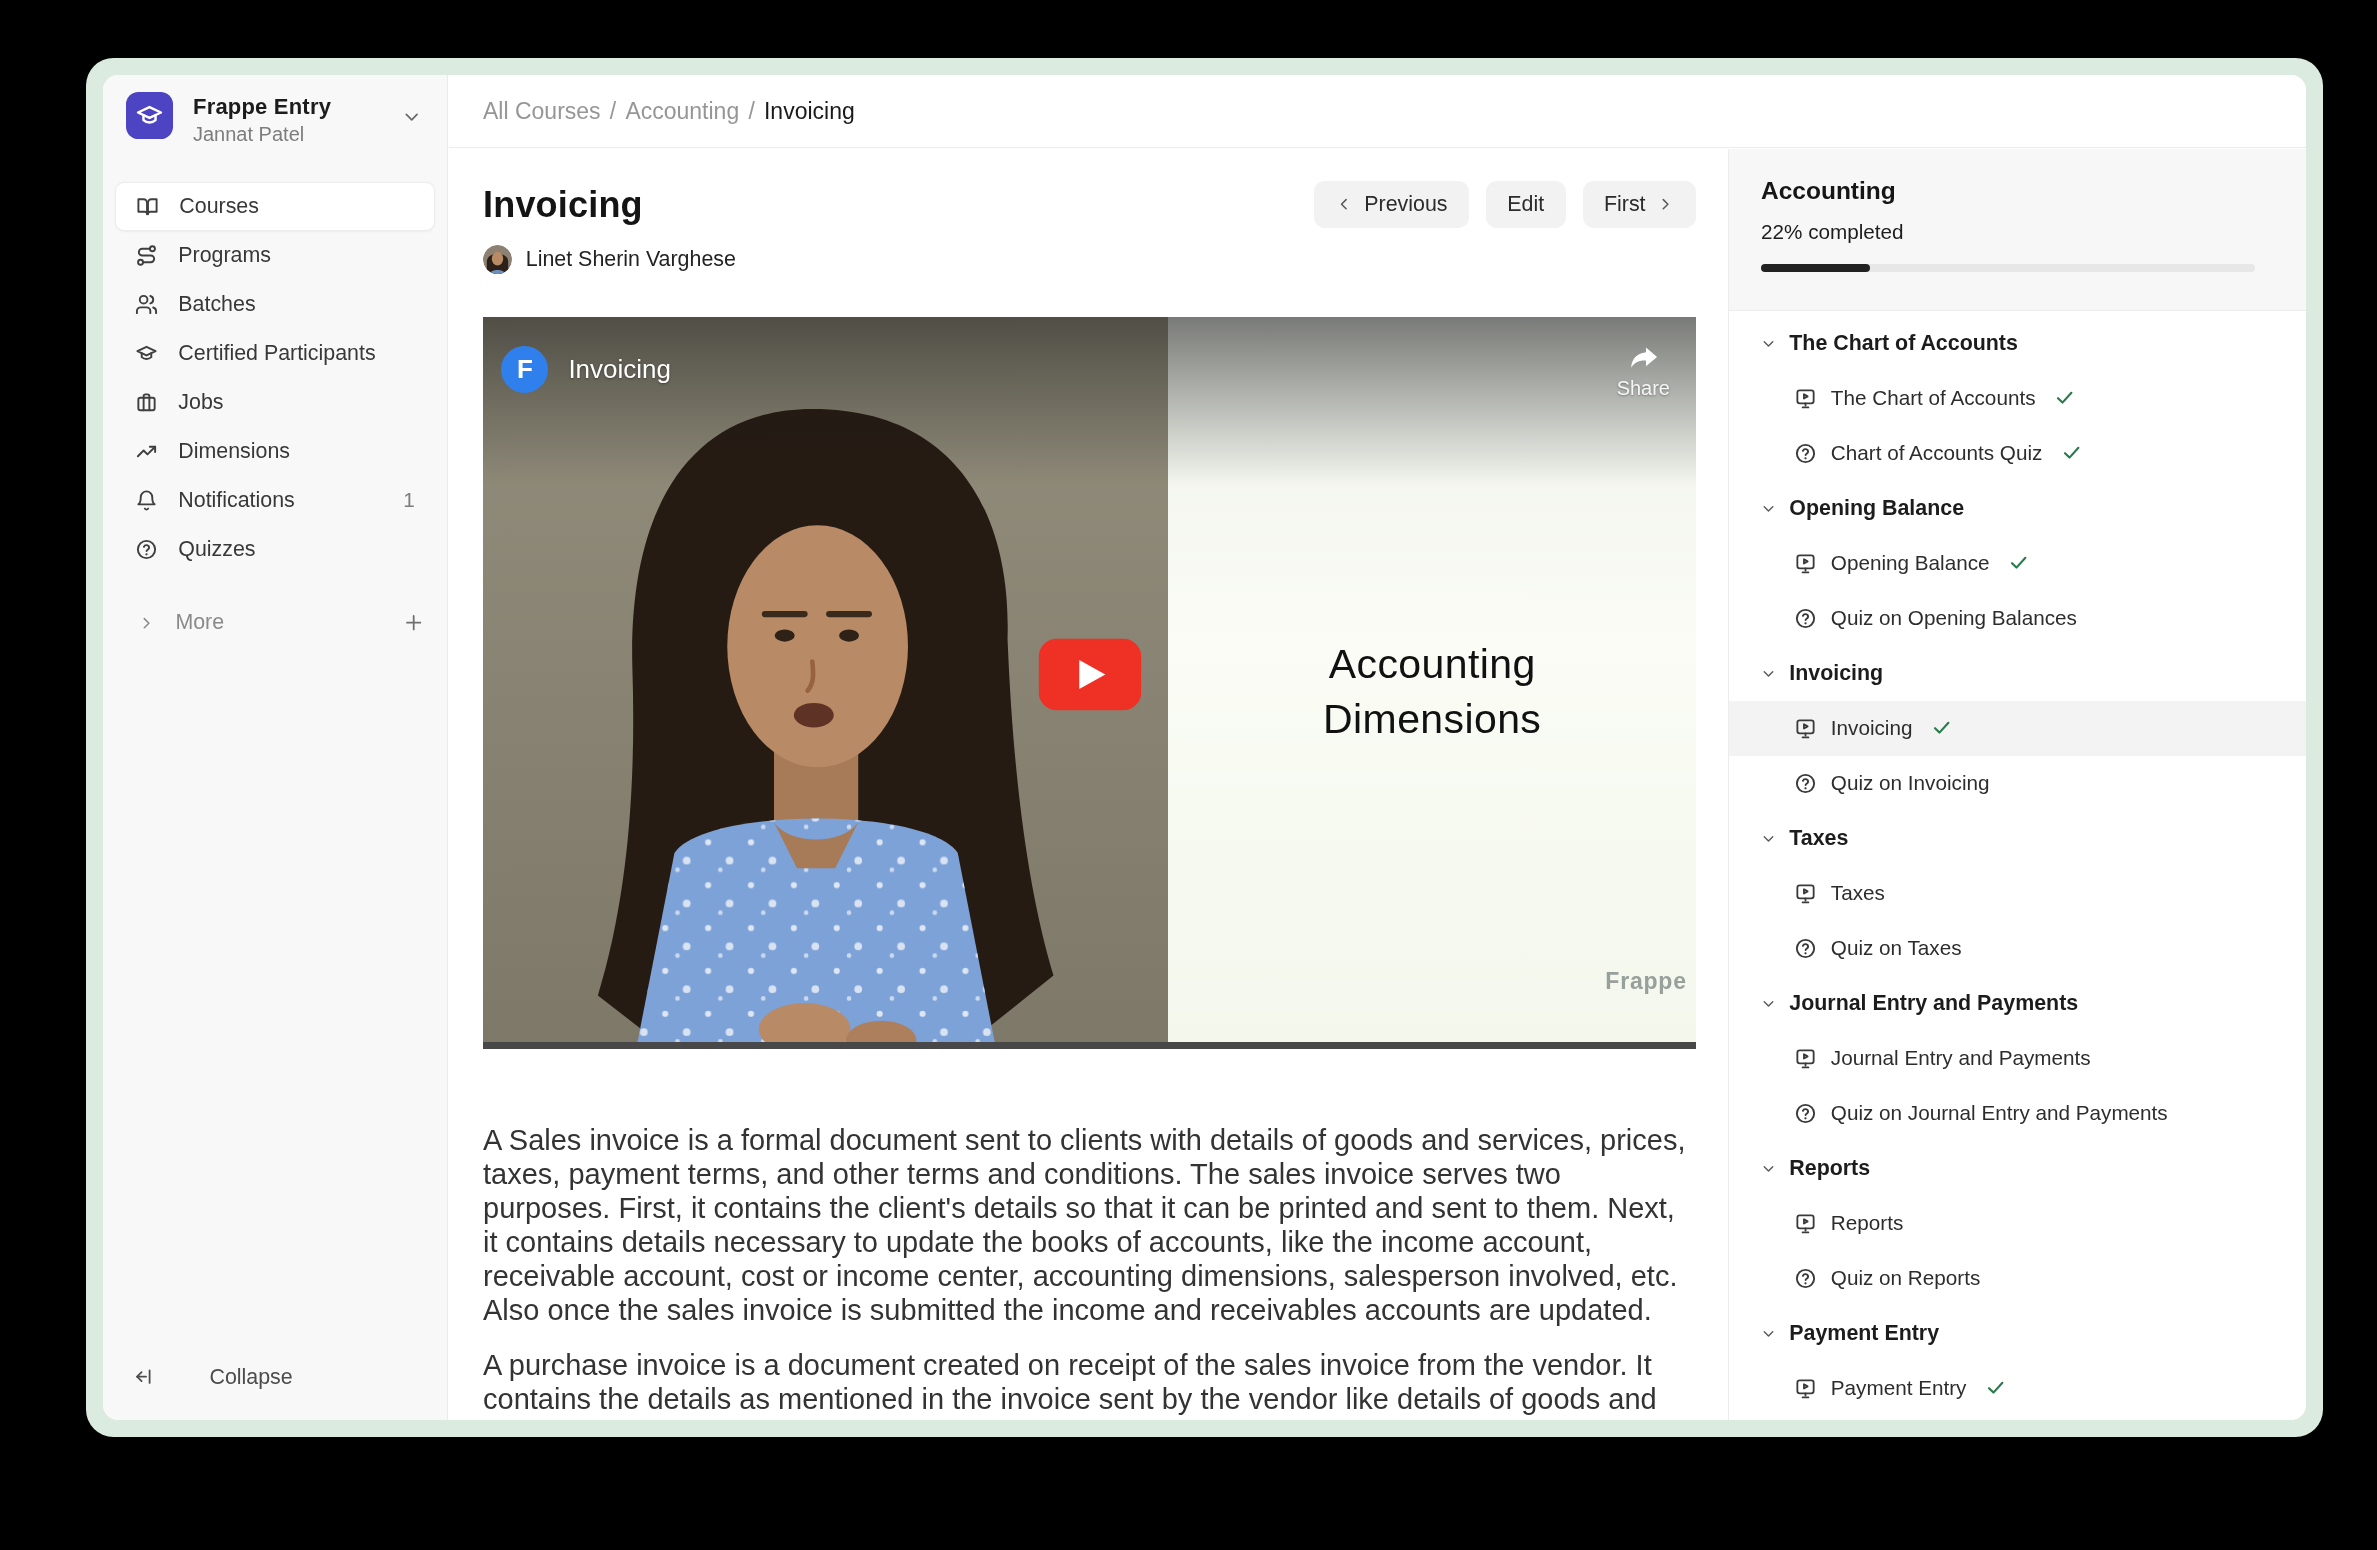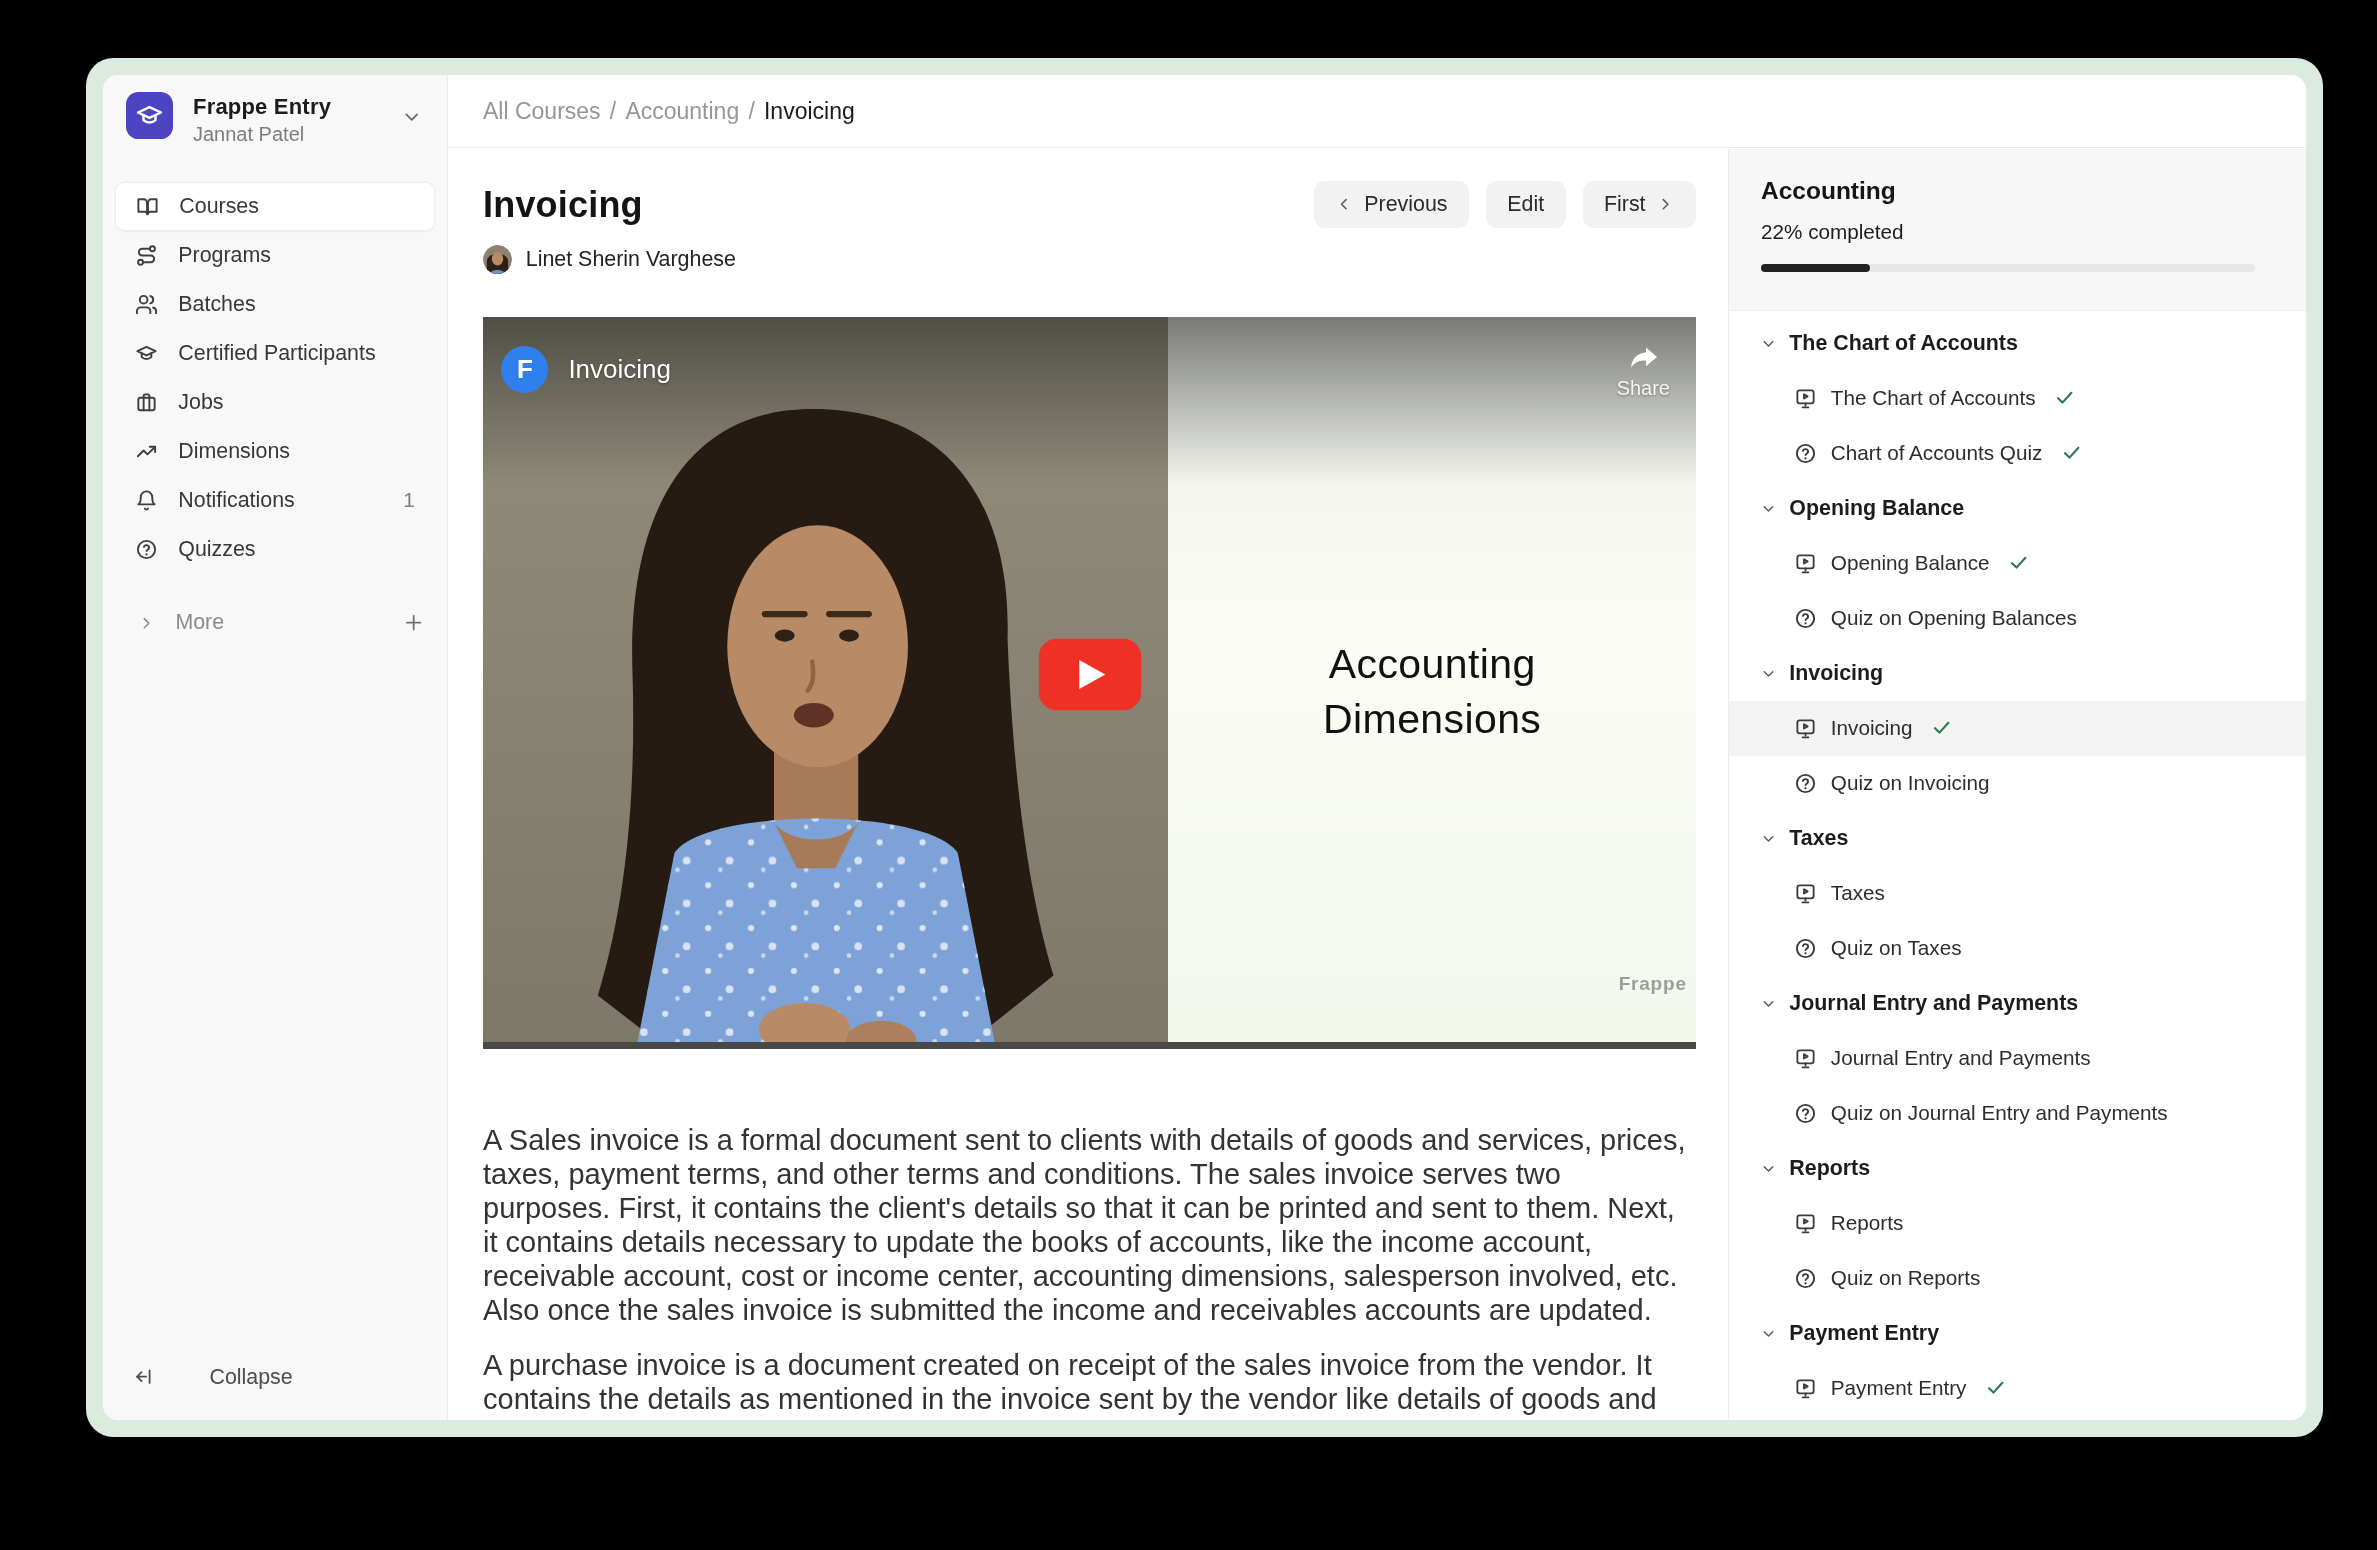--- a/index.html
+++ b/index.html
@@ -51,21 +51,21 @@
              background:linear-gradient(180deg,#eef1ea 0%,#fafcf5 45%,#f3f7ec 100%); }
   .v-topgrad { position:absolute; left:0; top:0; width:100%; height:169px;
                background:linear-gradient(180deg,rgba(25,25,25,.55),rgba(25,25,25,0)); }
   .v-head { position:absolute; left:18.4px; top:29px; display:flex; align-items:center; gap:20px; }
   .v-badge { width:47px; height:47px; border-radius:50%; background:#2f80ed; color:#fff; font-size:26px; font-weight:700; display:flex; align-items:center; justify-content:center; }
   .v-title { color:#fff; font-size:26px; font-weight:500; text-shadow:0 0.8px 2.3px rgba(0,0,0,.4); }
   .v-share { position:absolute; right:26px; top:23px; display:flex; flex-direction:column; align-items:center; color:#fff; }
   .v-share-label { font-size:20px; color:rgba(255,255,255,.92); text-shadow:0 0.8px 2.3px rgba(0,0,0,.35); margin-top:1.5px; }
   .v-play { position:absolute; left:50%; top:49%; transform:translate(-50%,-50%); }
   .slide-text { position:absolute; left:0; right:0; top:320px; text-align:center; font-size:41px; line-height:55px; font-weight:500; color:#111; letter-spacing:0.4px; }
-  .watermark { position:absolute; right:9.2px; bottom:54px; font-size:19px; font-weight:700; color:#98a09c; letter-spacing:0.8px; }
+  .watermark { position:absolute; right:9.2px; bottom:54px; font-size:23px; font-weight:700; color:#98a09c; letter-spacing:0.8px; }
   .v-bar { position:absolute; left:0; right:0; bottom:0; height:6.9px; background:#484848; }
 
   .paragraphs { margin-top:74px; width:1203px; }
   .paragraphs p { font-size:29px; line-height:34px; color:#333; }
   .paragraphs p + p { margin-top:21.4px; }
 
   
   .rsidebar { position:absolute; left:1625px; top:74px; width:578px; bottom:0; background:#fff; border-left:0.8px solid #ececec; }
   .rs-header { height:162px; background:#f7f7f7; border-bottom:0.8px solid #ececec; padding:27.6px 0 0 32px; }
   .rs-title { font-size:24.5px; font-weight:700; color:#161616; }

